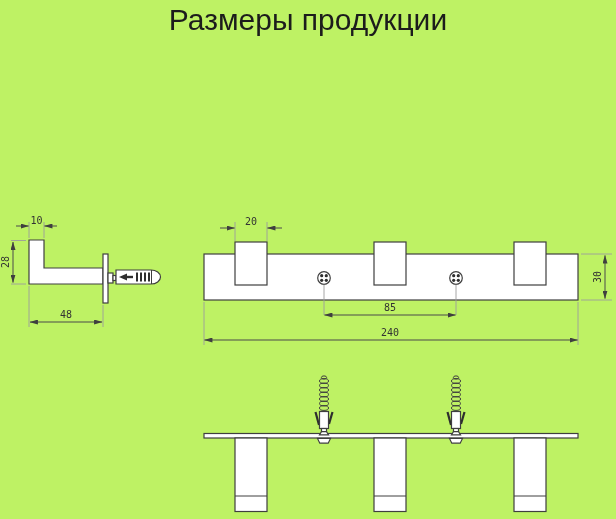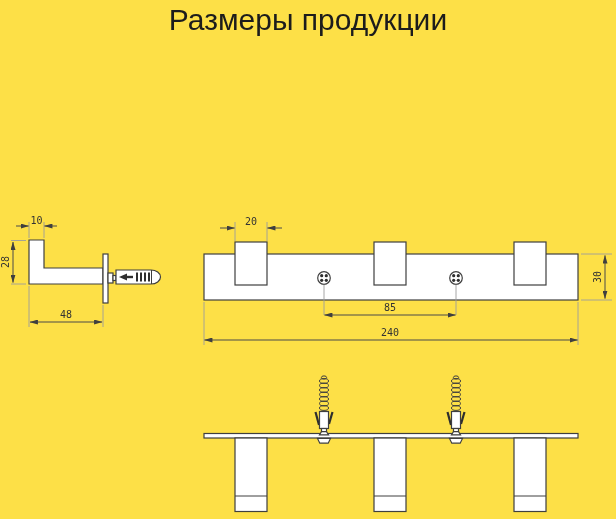--- a/index.html
+++ b/index.html
@@ -1,17 +1,17 @@
 <!DOCTYPE html>
 <html><head>
 <meta charset="utf-8">
 <style>
   html, body { margin:0; padding:0; background:#ffffff; }
   .page {
-    position:relative; width:616px; height:519px; background:#fde047;
+    position:relative; width:616px; height:519px; background:#bef264;
     overflow:hidden; font-family:"Liberation Sans", sans-serif;
   }
   .title {
     position:absolute; top:0; left:0; width:616px; margin:0;
     text-align:center; font-size:30px; font-weight:400; color:#1c1c1c;
     line-height:40px; font-family:"Liberation Sans", sans-serif;
   }
   .drawing { position:absolute; left:0; top:0; }
   .outline { fill:#ffffff; stroke:#3f3f3f; stroke-width:1.2; }
   .thin    { fill:none;    stroke:#3f3f3f; stroke-width:1; }

